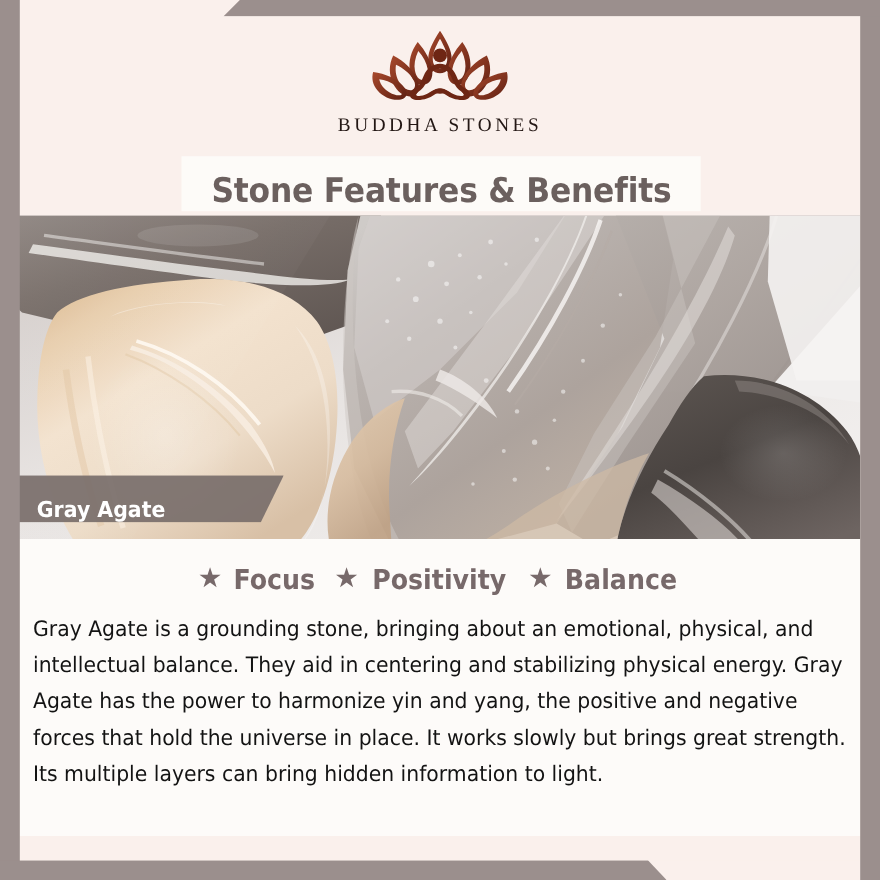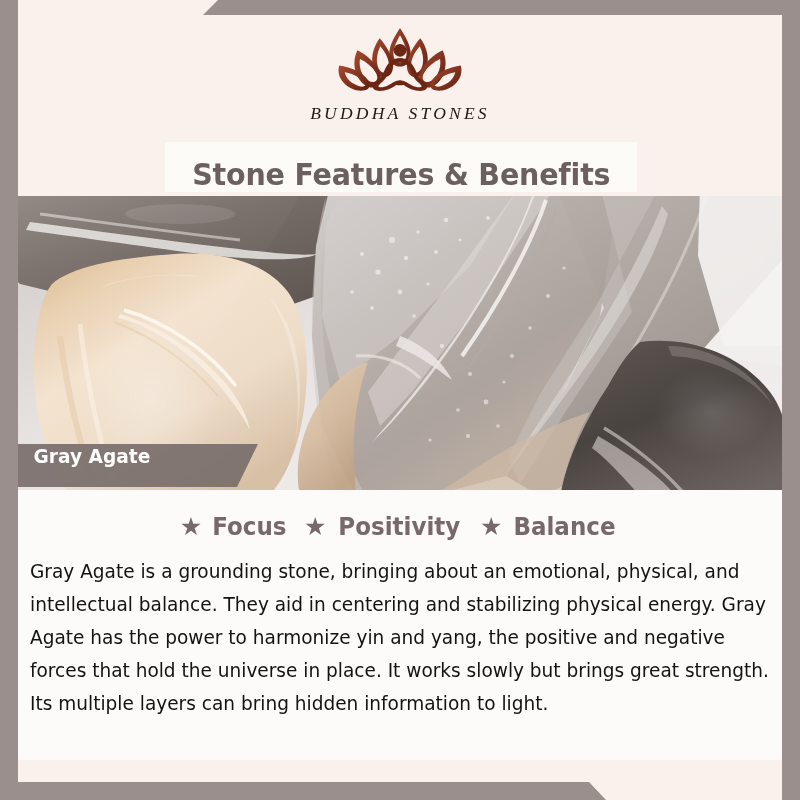--- a/index.html
+++ b/index.html
@@ -76,21 +76,20 @@
     position: absolute;
     top: 15px;
     left: 0;
     width: 800px;
     height: 127px;
     display: flex;
     flex-direction: column;
     align-items: center;
     justify-content: flex-start;
     z-index: 3;
-    font-style: italic;
   }
   .logo-mark {
     margin-top: 8px;
     width: 152px;
     height: 78px;
     display: block;
   }
   .logo-wordmark {
     margin-top: 2px;
     font-family: "Liberation Serif", serif;
@@ -133,28 +132,28 @@
     height: 294px;
     overflow: hidden;
     z-index: 2;
     background: #cfc8c6;
   }
   .photo-svg { display: block; width: 782px; height: 294px; }
 
   
   .name-tag {
     position: absolute;
-    top: 444px;
+    top: 432px;
     left: 0;
     width: 258px;
     height: 43px;
     background: rgba(122,111,108,0.93);
     clip-path: polygon(0 0, 258px 0, 237px 43px, 0 43px);
     display: flex;
-    align-items: flex-start;
+    align-items: flex-end;
     z-index: 5;
   }
   .name-tag span {
     font-family: "DejaVu Sans", sans-serif;
     font-weight: bold;
     font-size: 20px;
     color: #ffffff;
     padding-left: 36px;
     transform: scaleX(0.93);
     transform-origin: left center;

